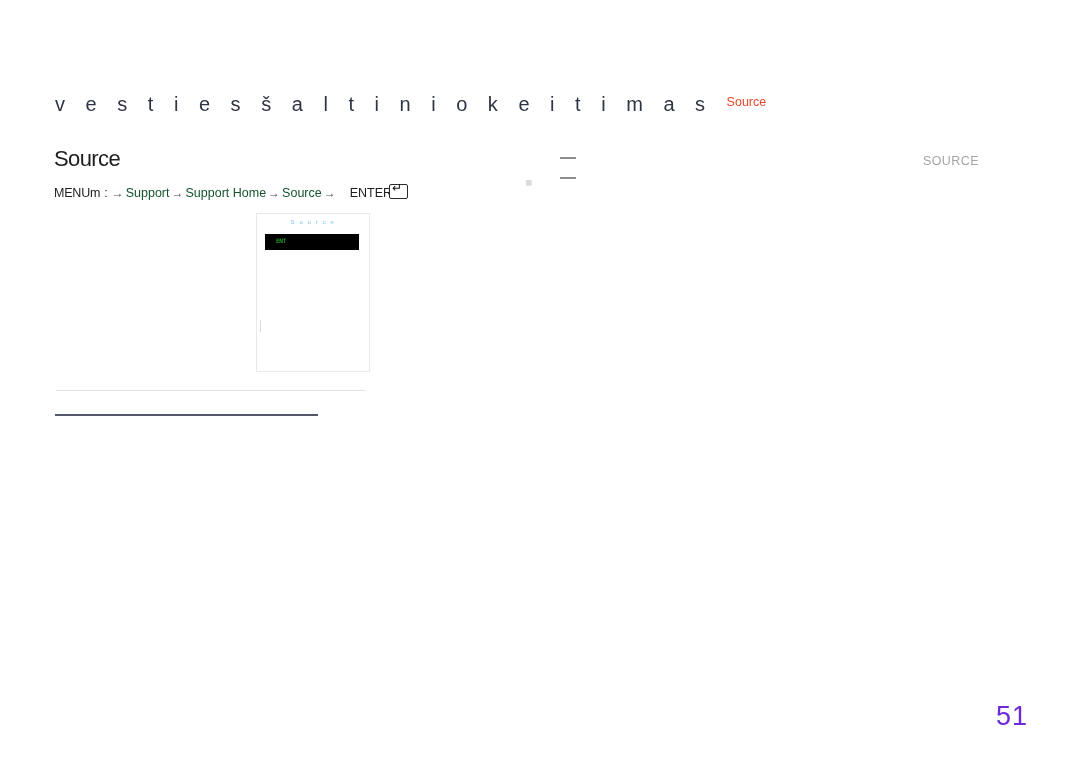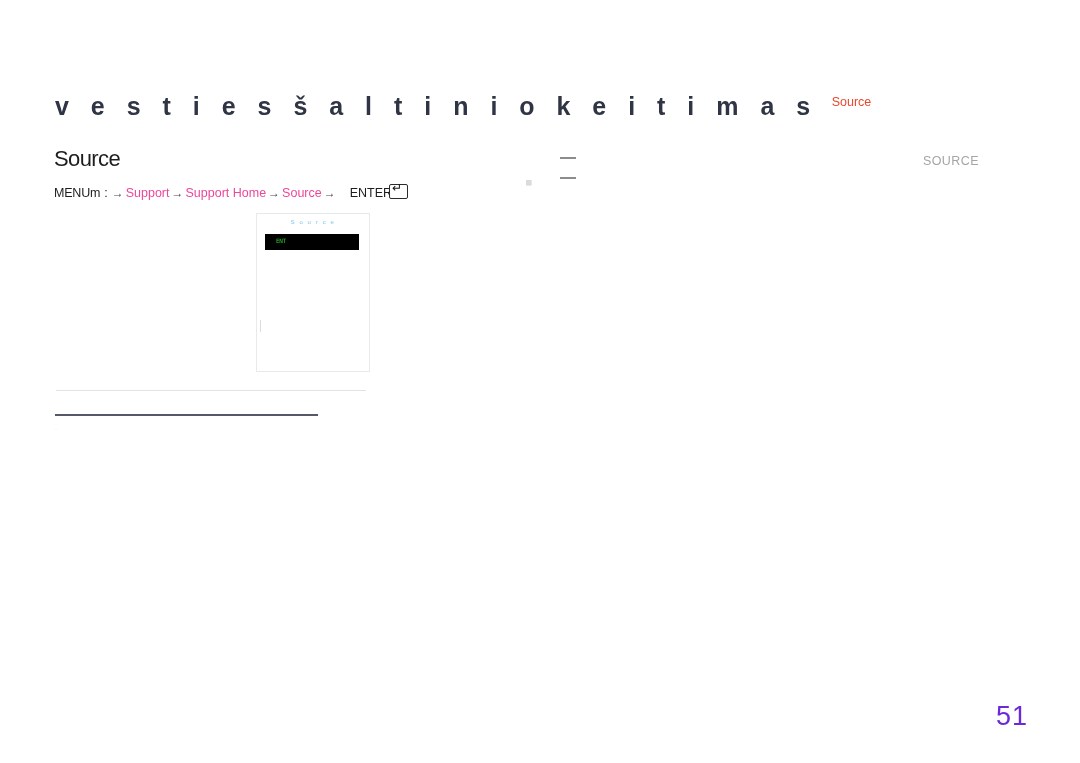--- a/index.html
+++ b/index.html
@@ -19,24 +19,24 @@
   
   .page-title-row {
     position: absolute;
     left: 55px;
     top: 94px;
     display: flex;
     align-items: flex-start;
     white-space: nowrap;
   }
   .page-title {
-    font-size: 25px;
+    font-size: 20px;
     letter-spacing: 7.5px;
     color: #2f3545;
-    font-weight: 700;
+    font-weight: 400;
     line-height: 1;
   }
   .page-title-sup {
     font-size: 12.5px;
     color: #e8482b;
     margin-left: 14px;
     margin-top: 2px;
     line-height: 1;
   }
 
@@ -65,21 +65,21 @@
     line-height: 1;
   }
   .breadcrumb .bc-menu { letter-spacing: -0.2px; }
   .breadcrumb .bc-colon { margin: 0 2px 0 4px; }
   .breadcrumb .bc-arrow {
     color: #4a4a4a;
     margin: 0 2px;
     font-size: 12px;
   }
   .breadcrumb .bc-link {
-    color: #ec4899;
+    color: #14532d;
     text-decoration: none;
   }
   .breadcrumb .bc-enter { margin-left: 12px; }
   .key-icon {
     display: inline-block;
     width: 17px;
     height: 13px;
     border: 1.3px solid #2b2b2b;
     border-radius: 2px;
     position: relative;

